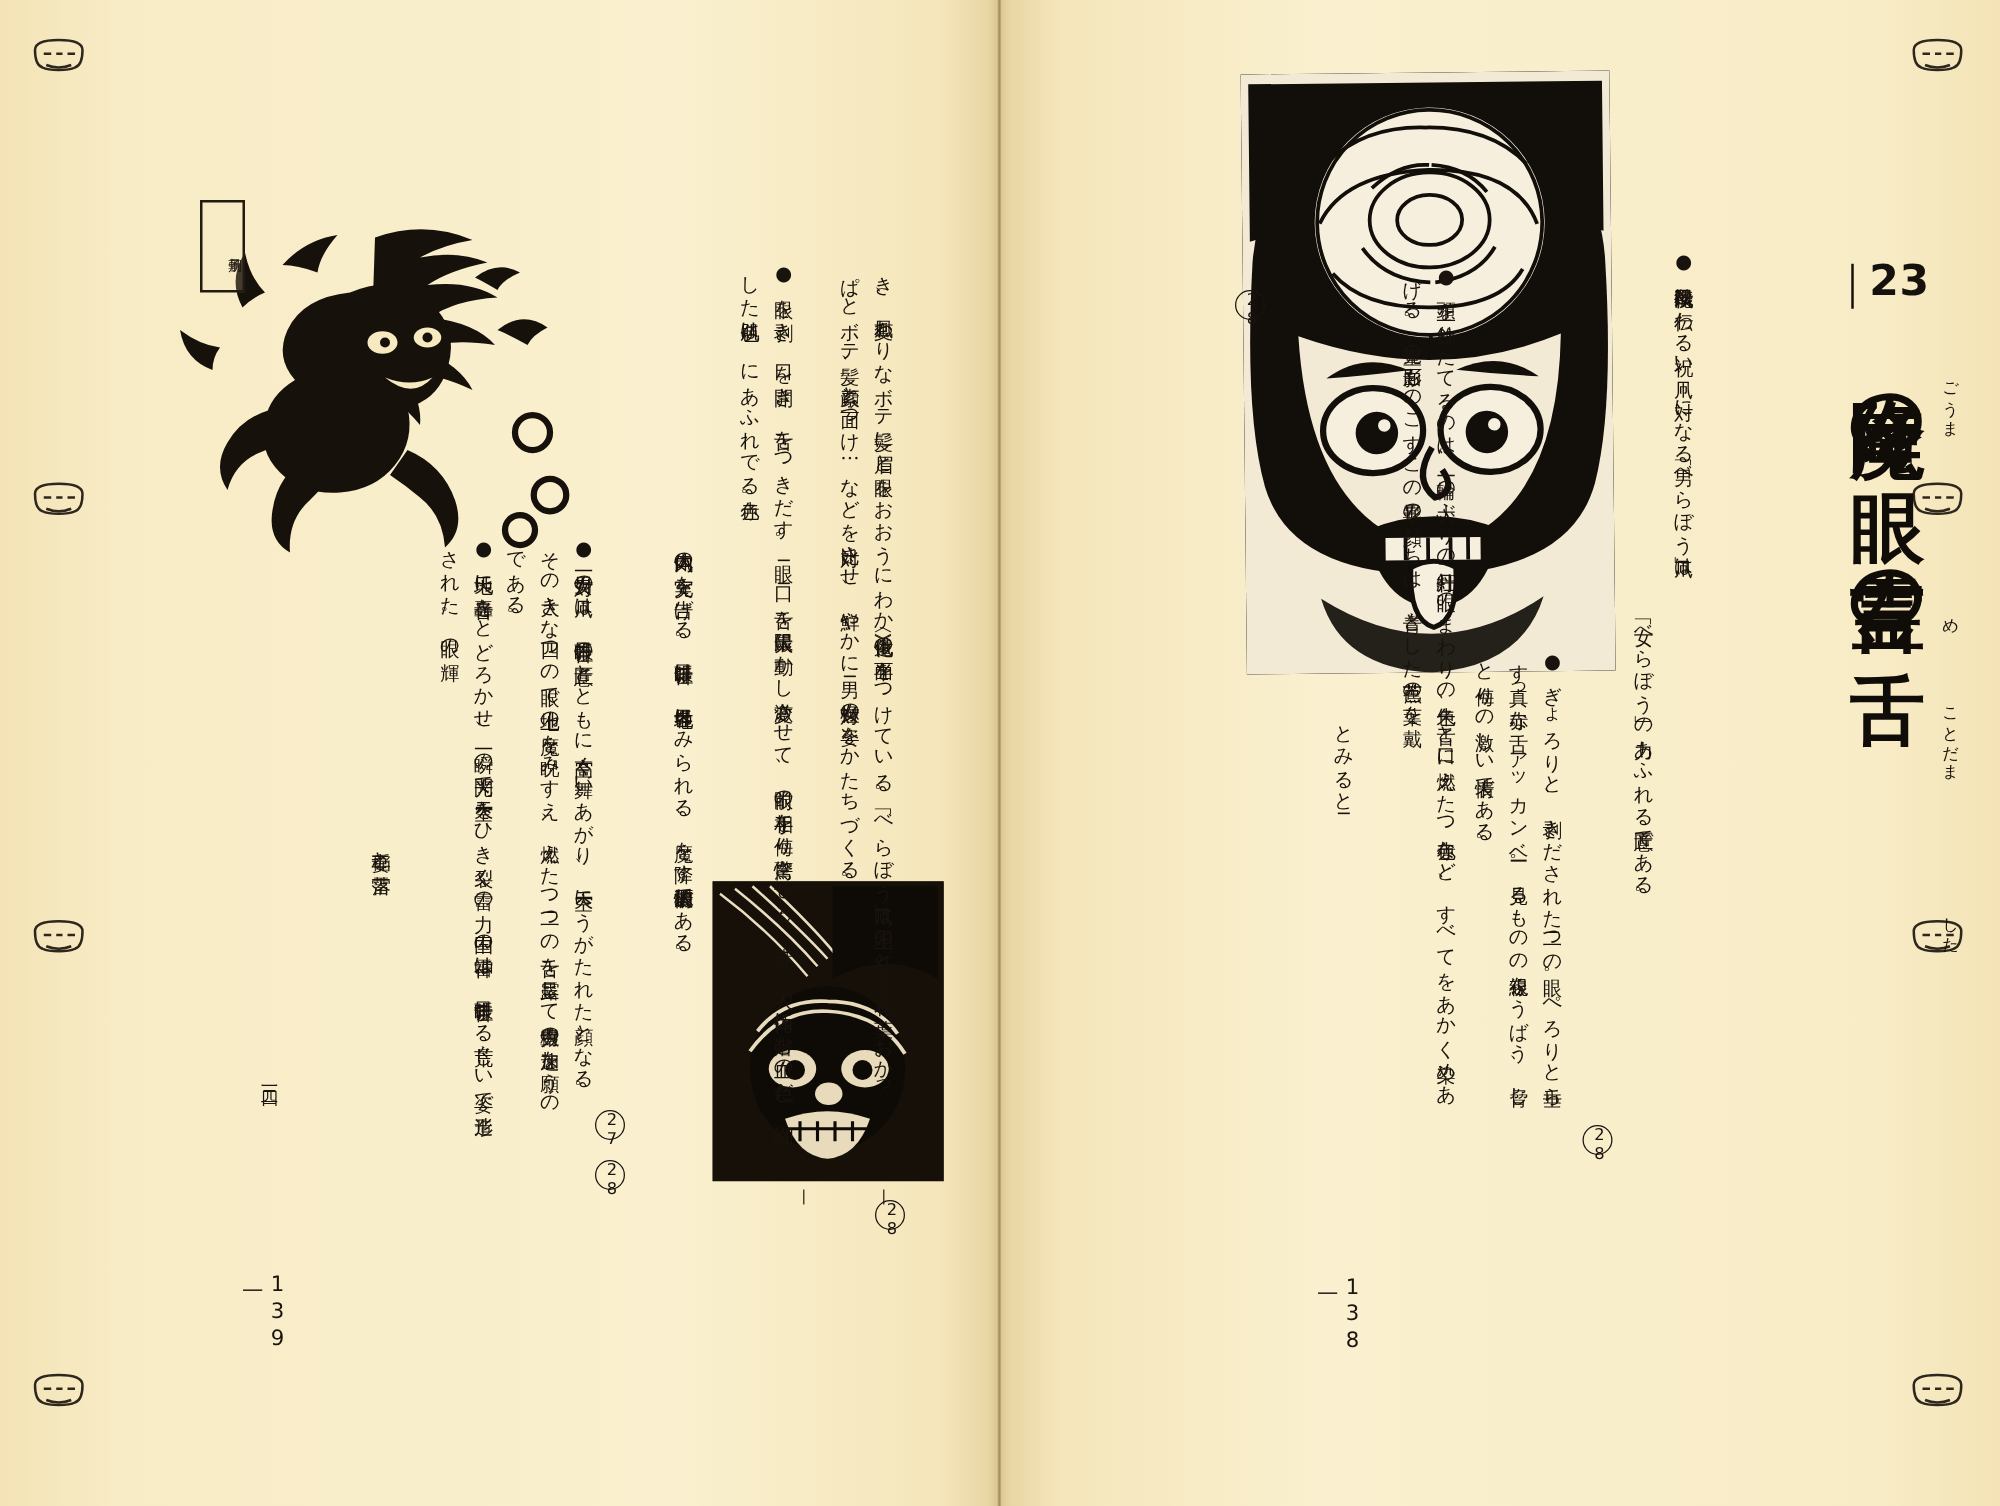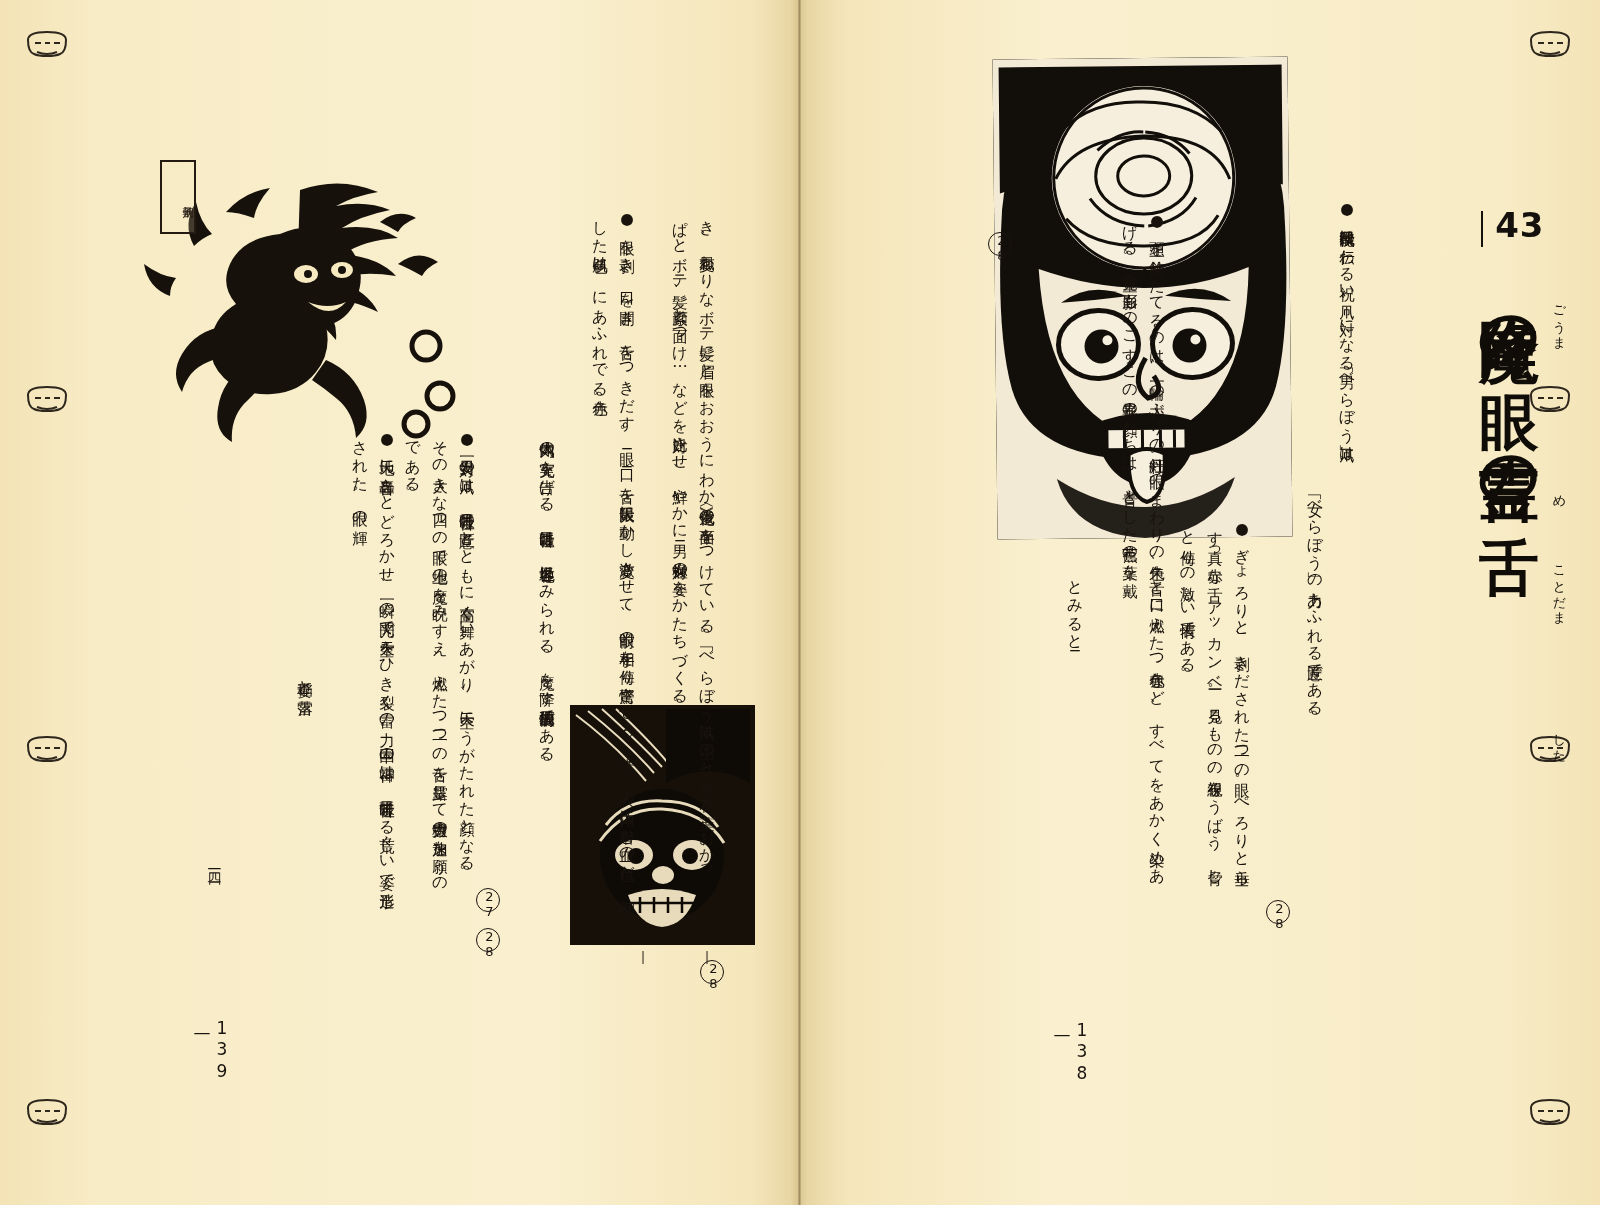--- a/index.html
+++ b/index.html
@@ -257,21 +257,21 @@
       <path d="M4 12 q0-8 19-8 t19 8 q0 12-6 14 q-4 2-13 2 t-13-2 q-6-2-6-14z"></path>
       <path d="M11 15 h6 M21 15 h5 M30 15 h6"></path>
       <path d="M13 24 q10 4 20 0"></path>
         </g>
       </svg>
   </div>
 
   <div class="page-right">
 
     <div class="chapter-title-block">
-      <div class="chapter-num">43</div>
+      <div class="chapter-num">23</div>
       <div class="chapter-main">降魔の眼、言霊の舌</div>
       <div class="ruby-side" style="right:-16px; top:92px;">ごうま</div>
       <div class="ruby-side" style="right:-16px; top:280px;">め</div>
       <div class="ruby-side" style="right:-16px; top:352px;">ことだま</div>
       <div class="ruby-side" style="right:-16px; top:520px;">した</div>
     </div>
 
     <div class="photo" style="left:195px; top:58px; width:295px; height:480px; transform:rotate(-0.6deg);">
       <svg viewBox="0 0 295 480" width="295" height="480" preserveAspectRatio="none">
         <rect width="295" height="480" fill="#f3ead6"></rect>

